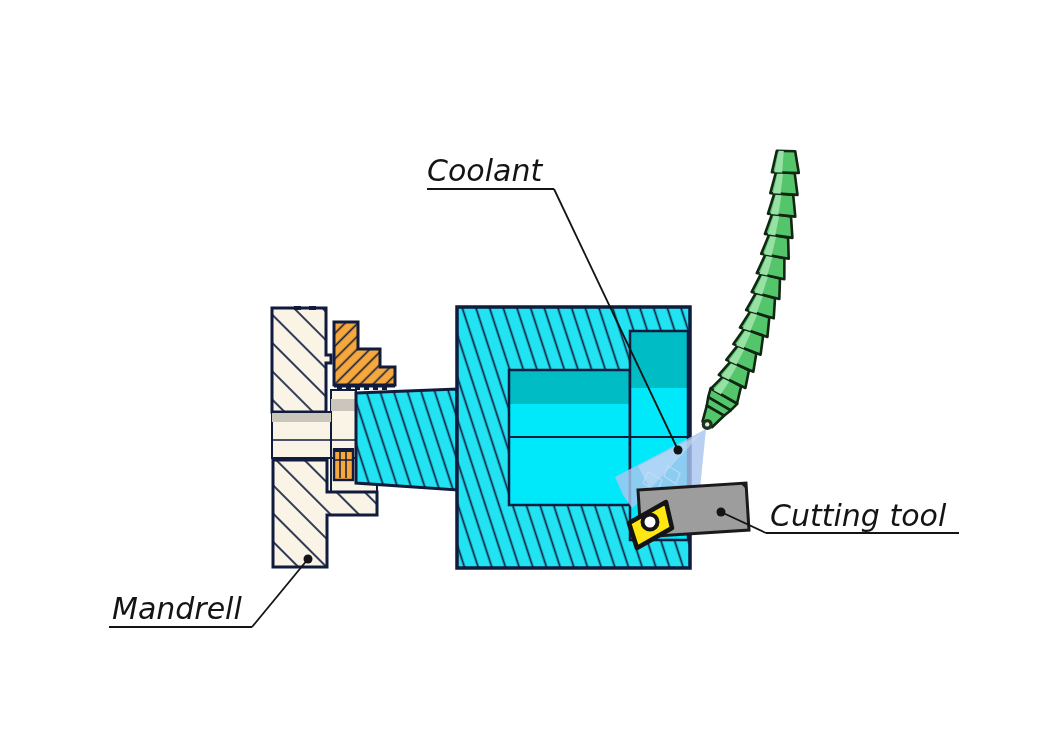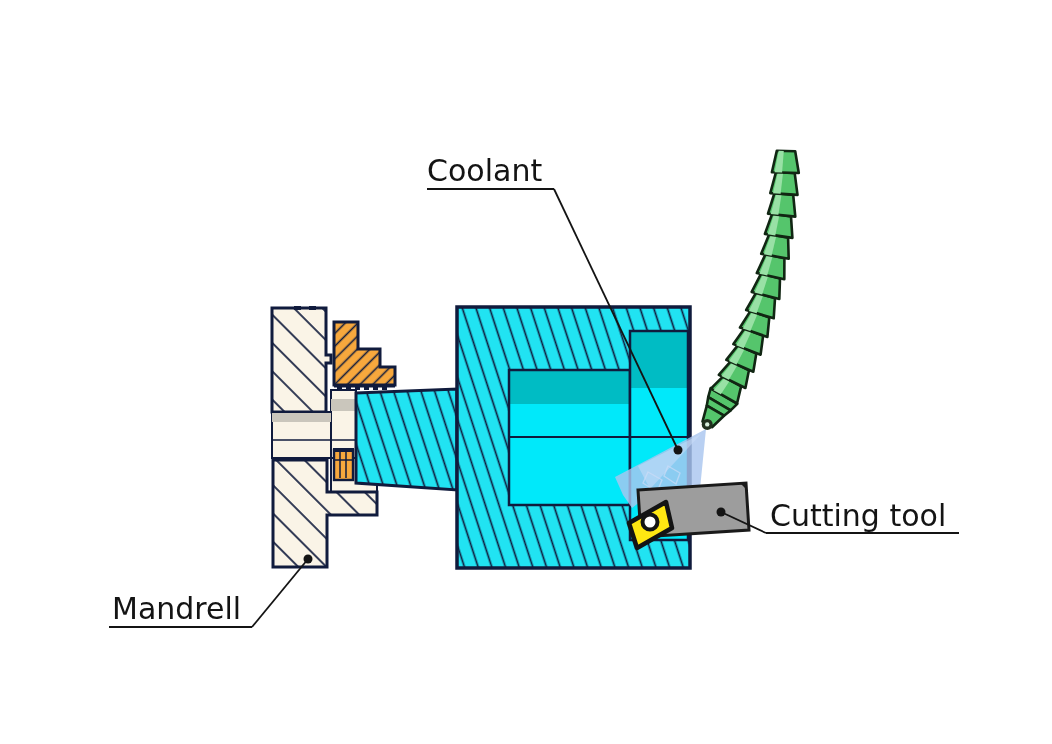--- a/index.html
+++ b/index.html
@@ -1,16 +1,16 @@
 <!DOCTYPE html>
 <html style="--background: #ffffff; --outline: #101b3d; --ink: #141414; --cream: #faf4e7; --gray-band: #cac6bc; --orange: #f7a83d; --workpiece-cyan: #21e3f2; --bore-teal: #00bcc4; --bore-cyan: #00e9fa; --hose-green: #55c56c; --hose-green-light: #98e1a5; --hose-outline: #112613; --nozzle-tip-dark: #22301f; --nozzle-tip-light: #d8eedd; --spray-blue: #a9c6ef; --spray-light: #cbdcf7; --holder-gray: #9d9d9d; --holder-outline: #1a1a1a; --insert-yellow: #ffe712; --insert-outline: #141414;"><head>
 <meta charset="utf-8">
 <style>
   html,body{margin:0;padding:0;background:var(--background,#fff);}
-  .stage{position:relative;width:1052px;height:744px;background:var(--background,#fff);overflow:hidden;}
+  .stage{position:relative;width:1052px;height:744px;background:var(--background,#fff);overflow:hidden;font-style:italic;}
   svg{display:block;}
   .label{font-family:"DejaVu Sans","Liberation Sans",sans-serif;font-size:30px;fill:var(--ink);}
 </style>
 </head>
 <body>
 
 <div class="stage">
 <svg width="1052" height="744" viewBox="0 0 1052 744">
   <defs>
     <pattern id="hatchCream" width="20" height="20" patternUnits="userSpaceOnUse" patternTransform="rotate(-45)">

